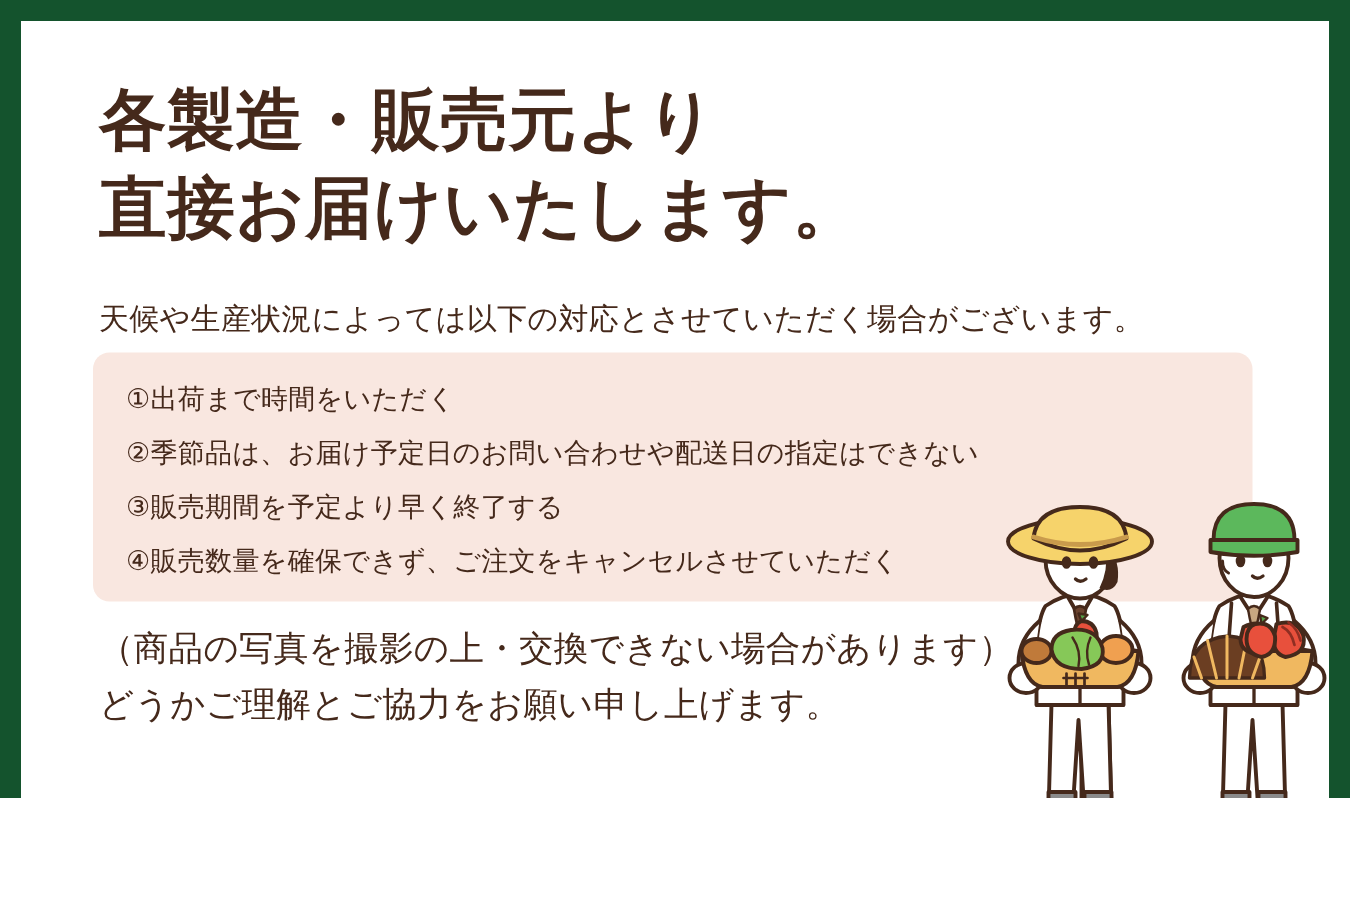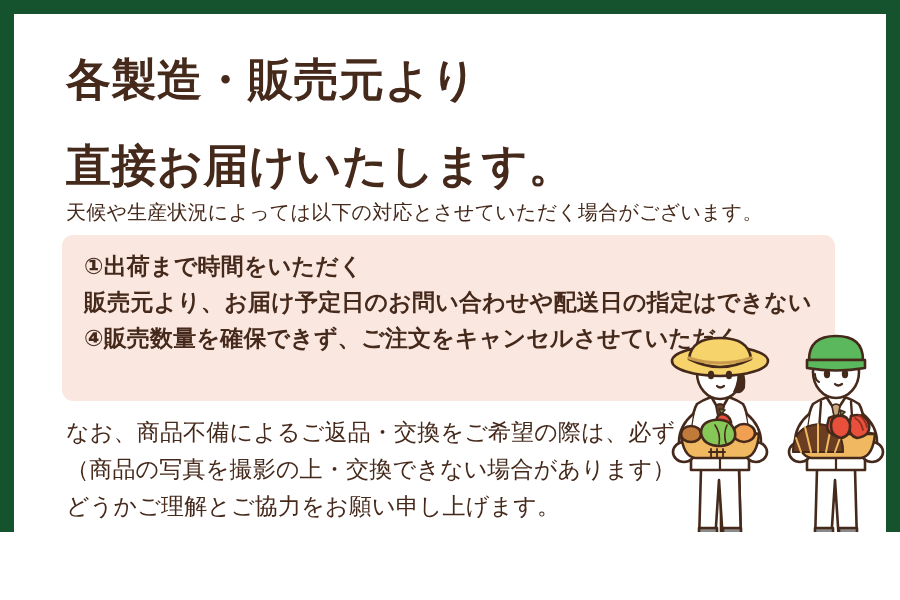--- a/index.html
+++ b/index.html
@@ -39,21 +39,21 @@
     left: 52px;
     top: 38px;
     width: 760px;
     color: #45291B;
     font-size: 45px;
     font-weight: bold;
     line-height: 56px;
     letter-spacing: 0.5px;
     white-space: nowrap;
   }
-  .heading-line2 { top: 97px; margin-top: 27px; }
+  .heading-line2 { top: 97px; }
 
   .subtitle {
     position: absolute;
     left: 52px;
     top: 185px;
     color: #45291B;
     font-size: 20px;
     font-weight: normal;
     letter-spacing: 0.2px;
     white-space: nowrap;
@@ -72,22 +72,22 @@
   #reasons-list {
     position: absolute;
     left: 22px;
     top: 13px;
     margin: 0;
     padding: 0;
     list-style: none;
   }
   #reasons-list li {
     color: #45291B;
-    font-size: 23px;
-    font-weight: bold;
+    font-size: 18px;
+    font-weight: normal;
     line-height: 36px;
     letter-spacing: 0.2px;
     white-space: nowrap;
   }
 
   
   #closing-note {
     position: absolute;
     left: 52px;
     top: 400px;
@@ -120,27 +120,27 @@
   <div id="notice-inner">
 
     <div class="heading">各製造・販売元より</div>
     <div class="heading heading-line2">直接お届けいたします。</div>
 
     <div class="subtitle">天候や生産状況によっては以下の対応とさせていただく場合がございます。</div>
 
     <div id="reasons-panel">
       <ul id="reasons-list">
         <li>①出荷まで時間をいただく</li>
-        <li>販売元より、お届け予定日のお問い合わせや配送日の指定はできない</li>
+        <li>②季節品は、お届け予定日のお問い合わせや配送日の指定はできない</li>
+        <li>③販売期間を予定より早く終了する</li>
         <li>④販売数量を確保できず、ご注文をキャンセルさせていただく</li>
       </ul>
     </div>
 
     <div id="closing-note">
-      <p>なお、商品不備によるご返品・交換をご希望の際は、必ず</p>
       <p>（商品の写真を撮影の上・交換できない場合があります）</p>
       <p>どうかご理解とご協力をお願い申し上げます。</p>
     </div>
 
     <div id="farmers-illustration">
       <svg width="231" height="256" viewBox="0 0 231 256" xmlns="http://www.w3.org/2000/svg">
         <g fill="none" stroke="#45291B" stroke-width="2.6" stroke-linecap="round" stroke-linejoin="round">
 
           <g>
 

